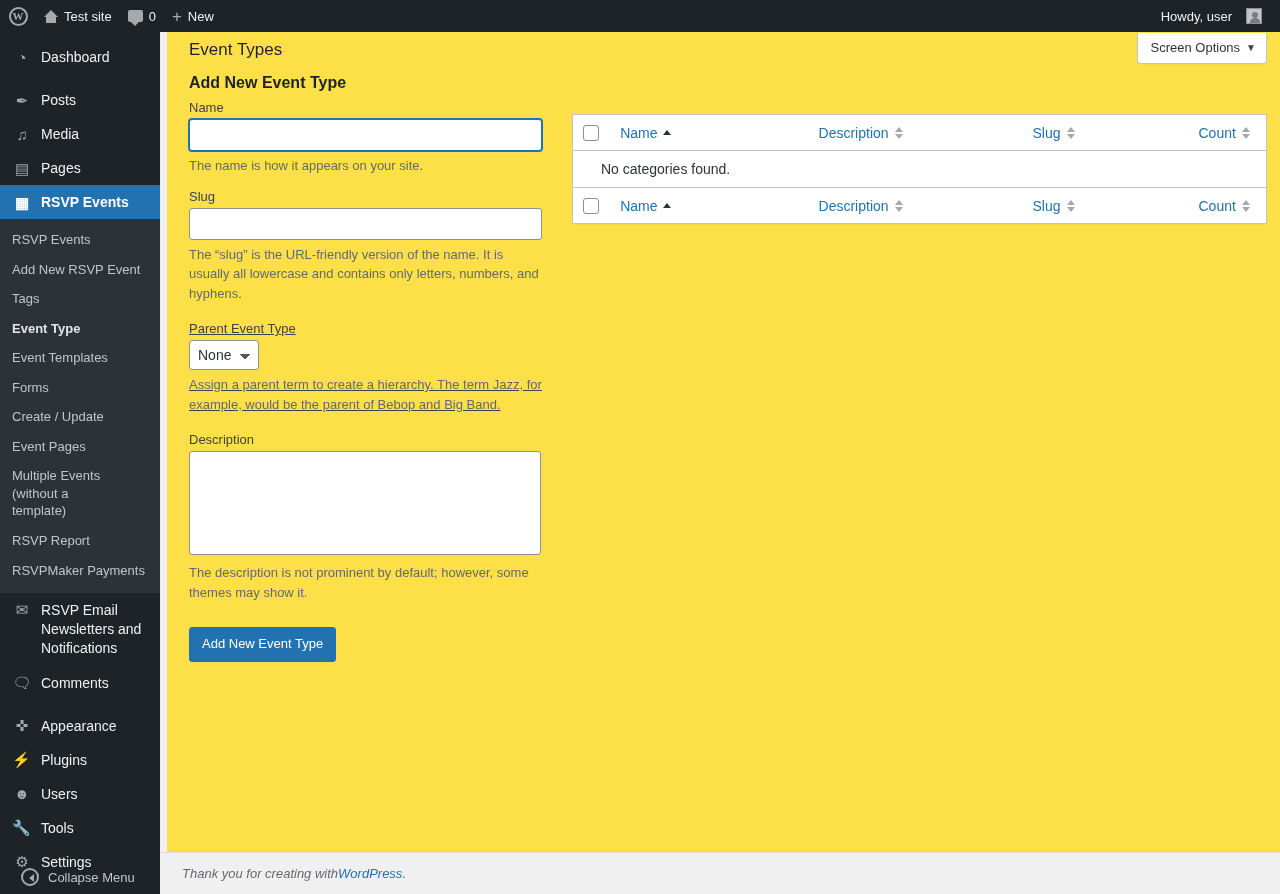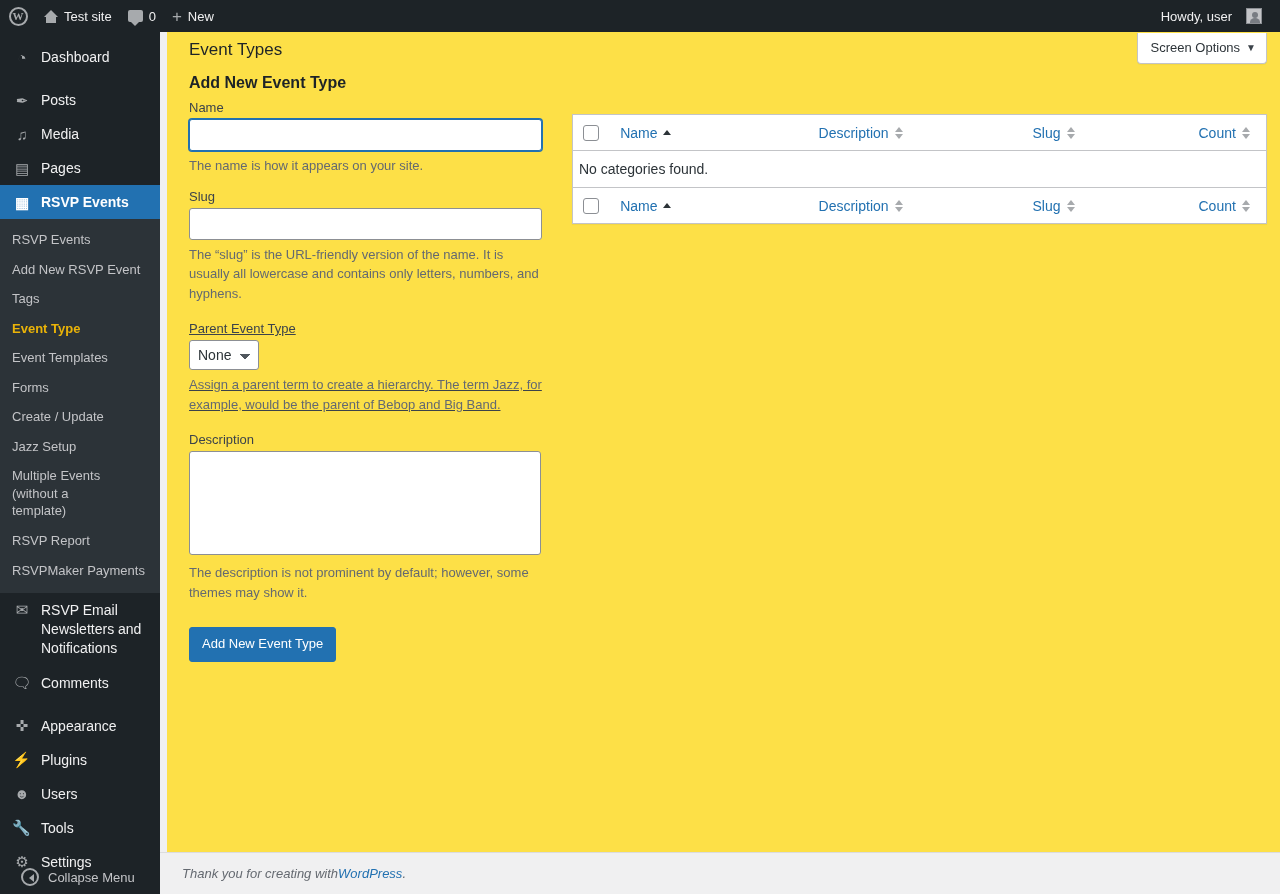--- a/index.html
+++ b/index.html
@@ -114,21 +114,21 @@
     border-bottom: 8px solid transparent;
     border-left: 8px solid #f0f0f1;
   }
   .menu-sep { height: 9px; }
   .submenu { background: #2c3338; padding: 6px 0 8px; }
   .submenu a {
     display: block; padding: 6px 12px 6px 12px;
     color: #c3c4c7; font-size: 13px; line-height: 1.35;
     text-decoration: none;
   }
-  .submenu a.current { color: #eab308; font-weight: 600; }
+  .submenu a.current { color: #e5e5e5; font-weight: 600; }
   .menu-multiline { line-height: 1.35; padding-top: 8px; padding-bottom: 8px; height: auto; align-items: flex-start; }
   .menu-multiline .mi { margin-top: 1px; }
   #collapse {
     position: absolute; bottom: 0; left: 9px; width: 160px;
     display: flex; align-items: center; gap: 9px;
     height: 34px; padding-left: 12px; color: #c3c4c7; font-size: 13px;
   }
   .collapse-arrow {
     width: 18px; height: 18px; border-radius: 50%;
     border: 2px solid #a7aaad; position: relative;
@@ -230,21 +230,21 @@
   th.col-desc { width: 250px; }
   th.col-slug { width: 200px; }
   th.col-count { width: 80px; text-align: right; padding-right: 12px; }
   .sortlabel { display: inline-flex; align-items: center; gap: 6px; }
   .sorters { display: inline-flex; flex-direction: column; gap: 2px; line-height: 0; }
   .sorters i { display: block; width: 0; height: 0; }
   .arrow-up { border-left: 4px solid transparent; border-right: 4px solid transparent; border-bottom: 5px solid #a7aaad; }
   .arrow-down { border-left: 4px solid transparent; border-right: 4px solid transparent; border-top: 5px solid #a7aaad; }
   .arrow-up.active { border-bottom-color: #2c3338; }
   td.no-items {
-    padding: 10px 6px; color: #2c3338;
+    padding: 10px 28px; color: #2c3338;
     border-bottom: 1px solid #c3c4c7;
   }
   input[type=checkbox].cb {
     width: 16px; height: 16px; margin: 0;
     border: 1px solid #8c8f94; border-radius: 3px;
     background: #fff; appearance: none; -webkit-appearance: none;
     vertical-align: middle;
   }
 
   
@@ -315,21 +315,21 @@
   </div>
 
   <div class="submenu">
     <a>RSVP Events</a>
     <a>Add New RSVP Event</a>
     <a>Tags</a>
     <a class="current">Event Type</a>
     <a>Event Templates</a>
     <a>Forms</a>
     <a>Create / Update</a>
-    <a>Jazz Setup</a>
+    <a>Event Pages</a>
     <a style="max-width:130px;">Multiple Events (without a template)</a>
     <a>RSVP Report</a>
     <a>RSVPMaker Payments</a>
   </div>
 
   <div class="menu-top menu-multiline" style="width:160px;">
     <span class="mi">✉</span>
     <span style="max-width:112px; display:inline-block;">RSVP Email Newsletters and Notifications</span>
   </div>
 

